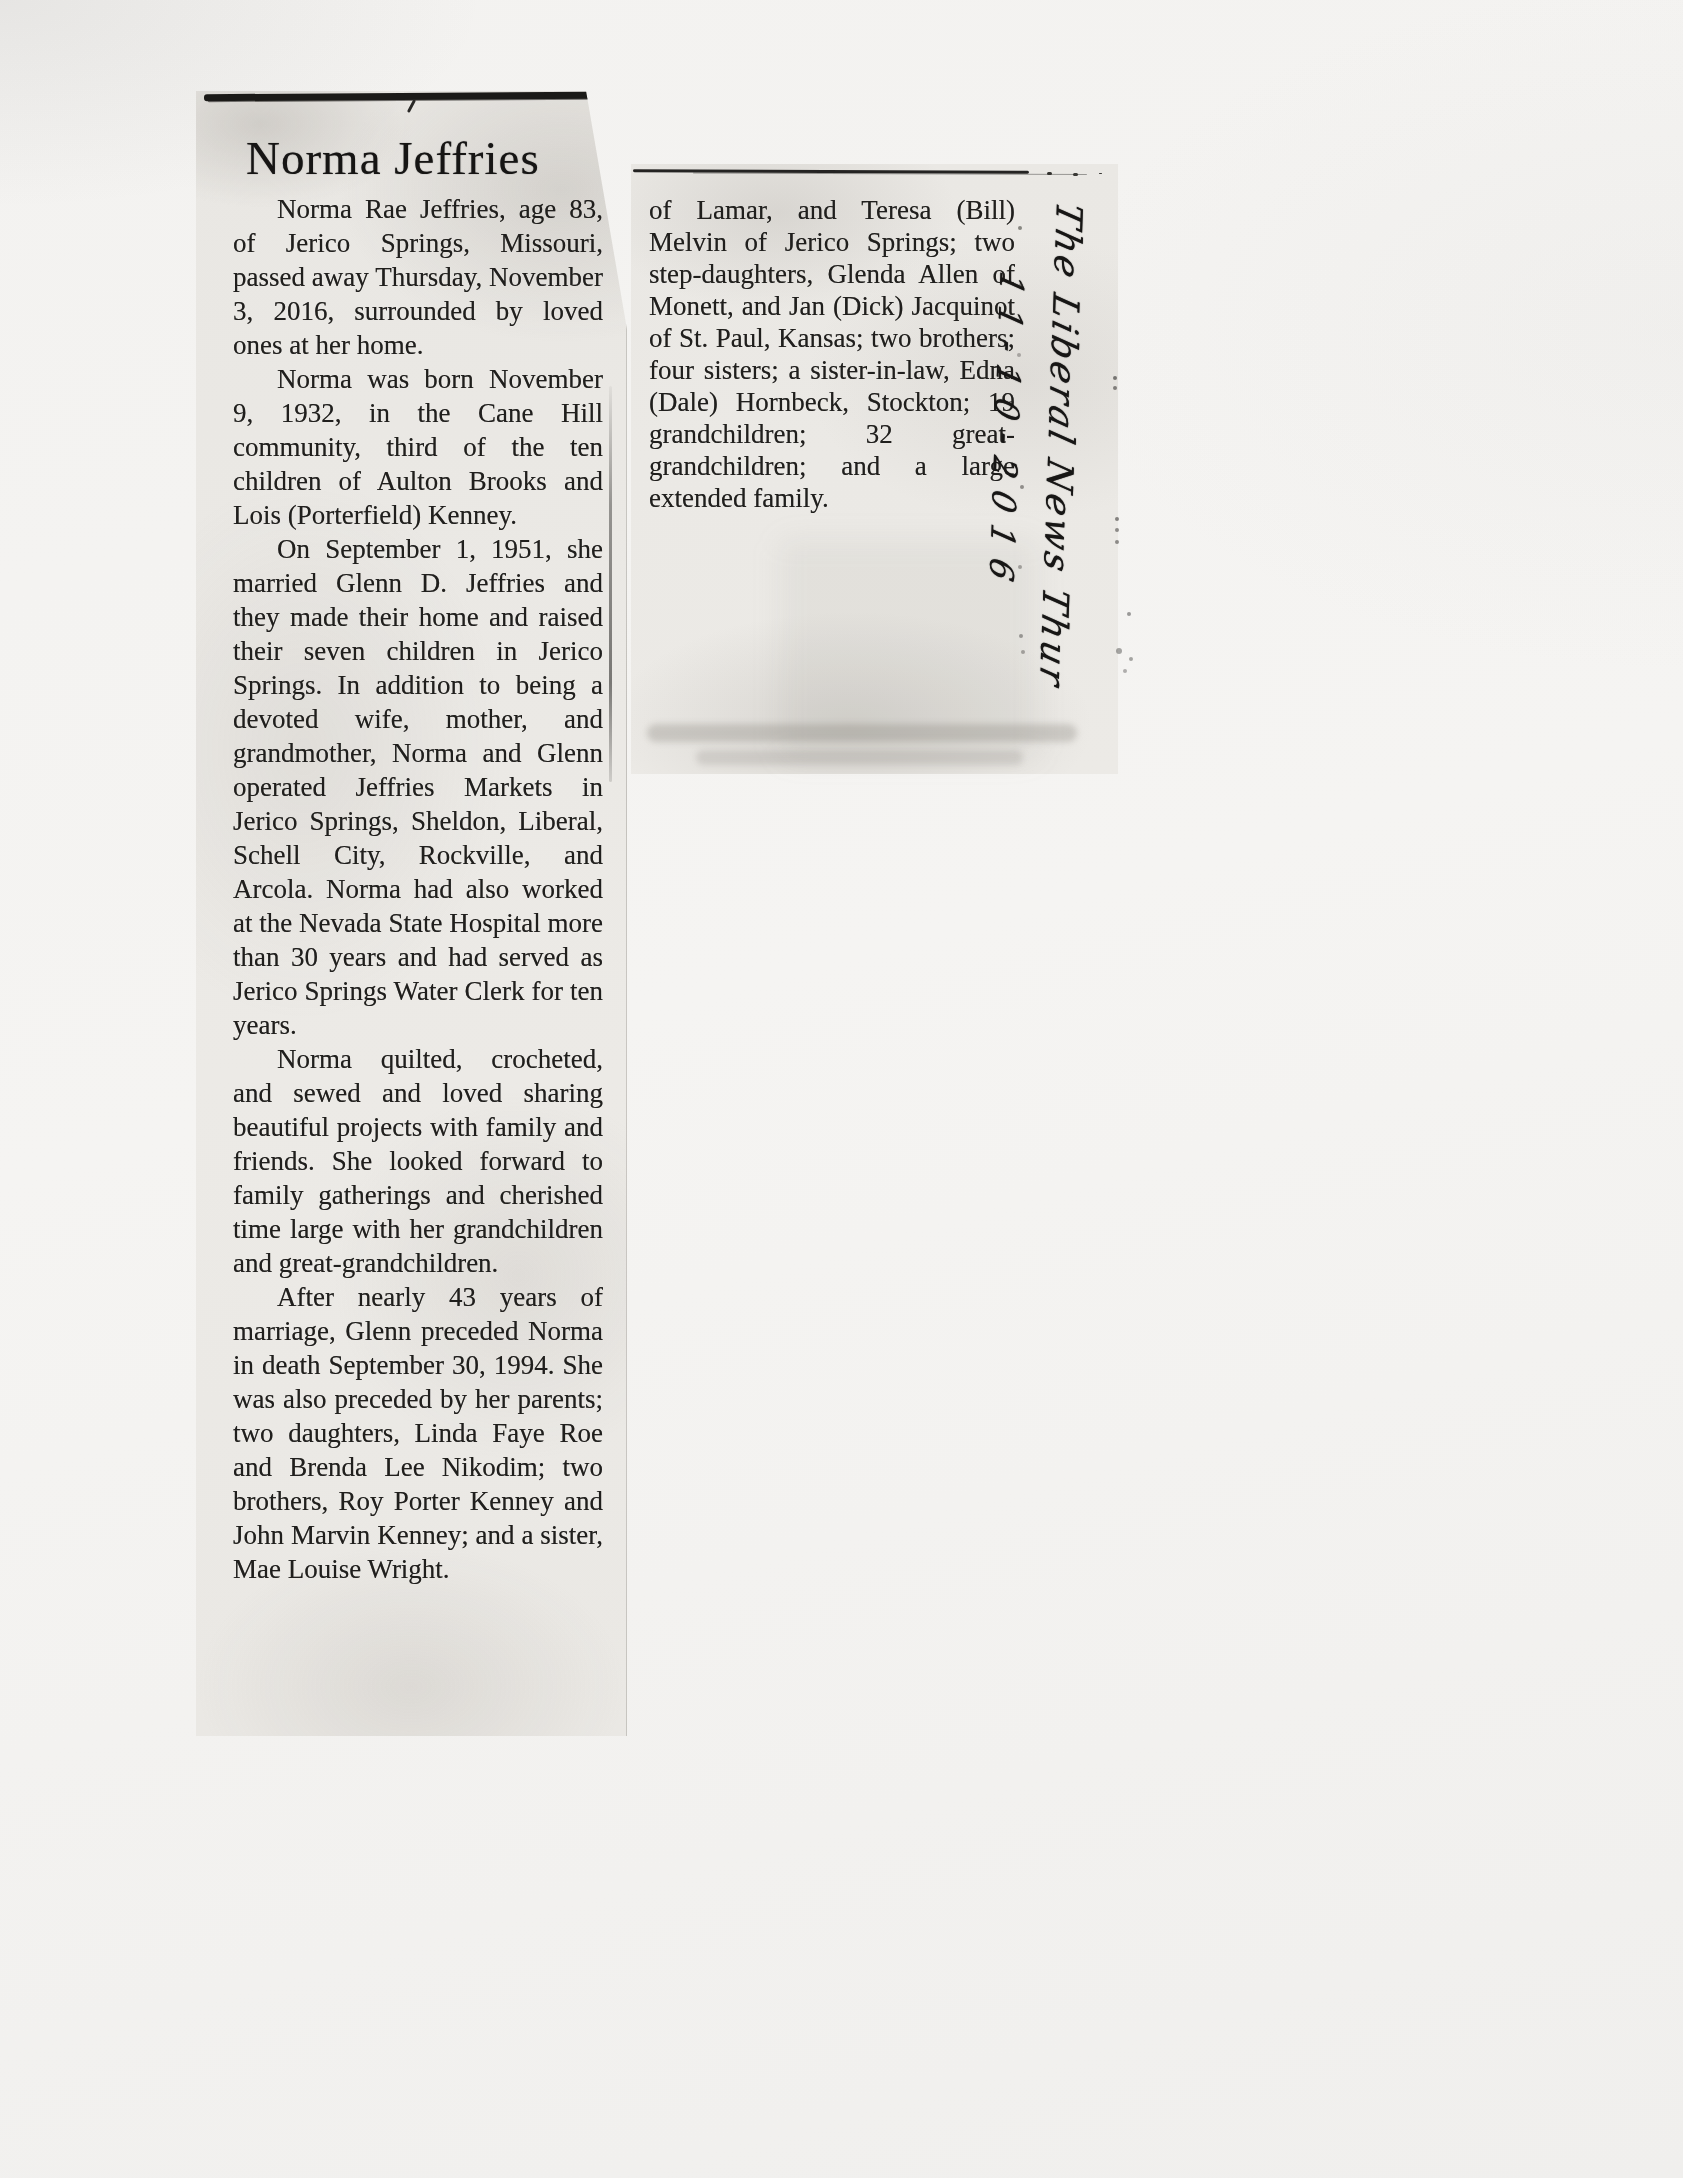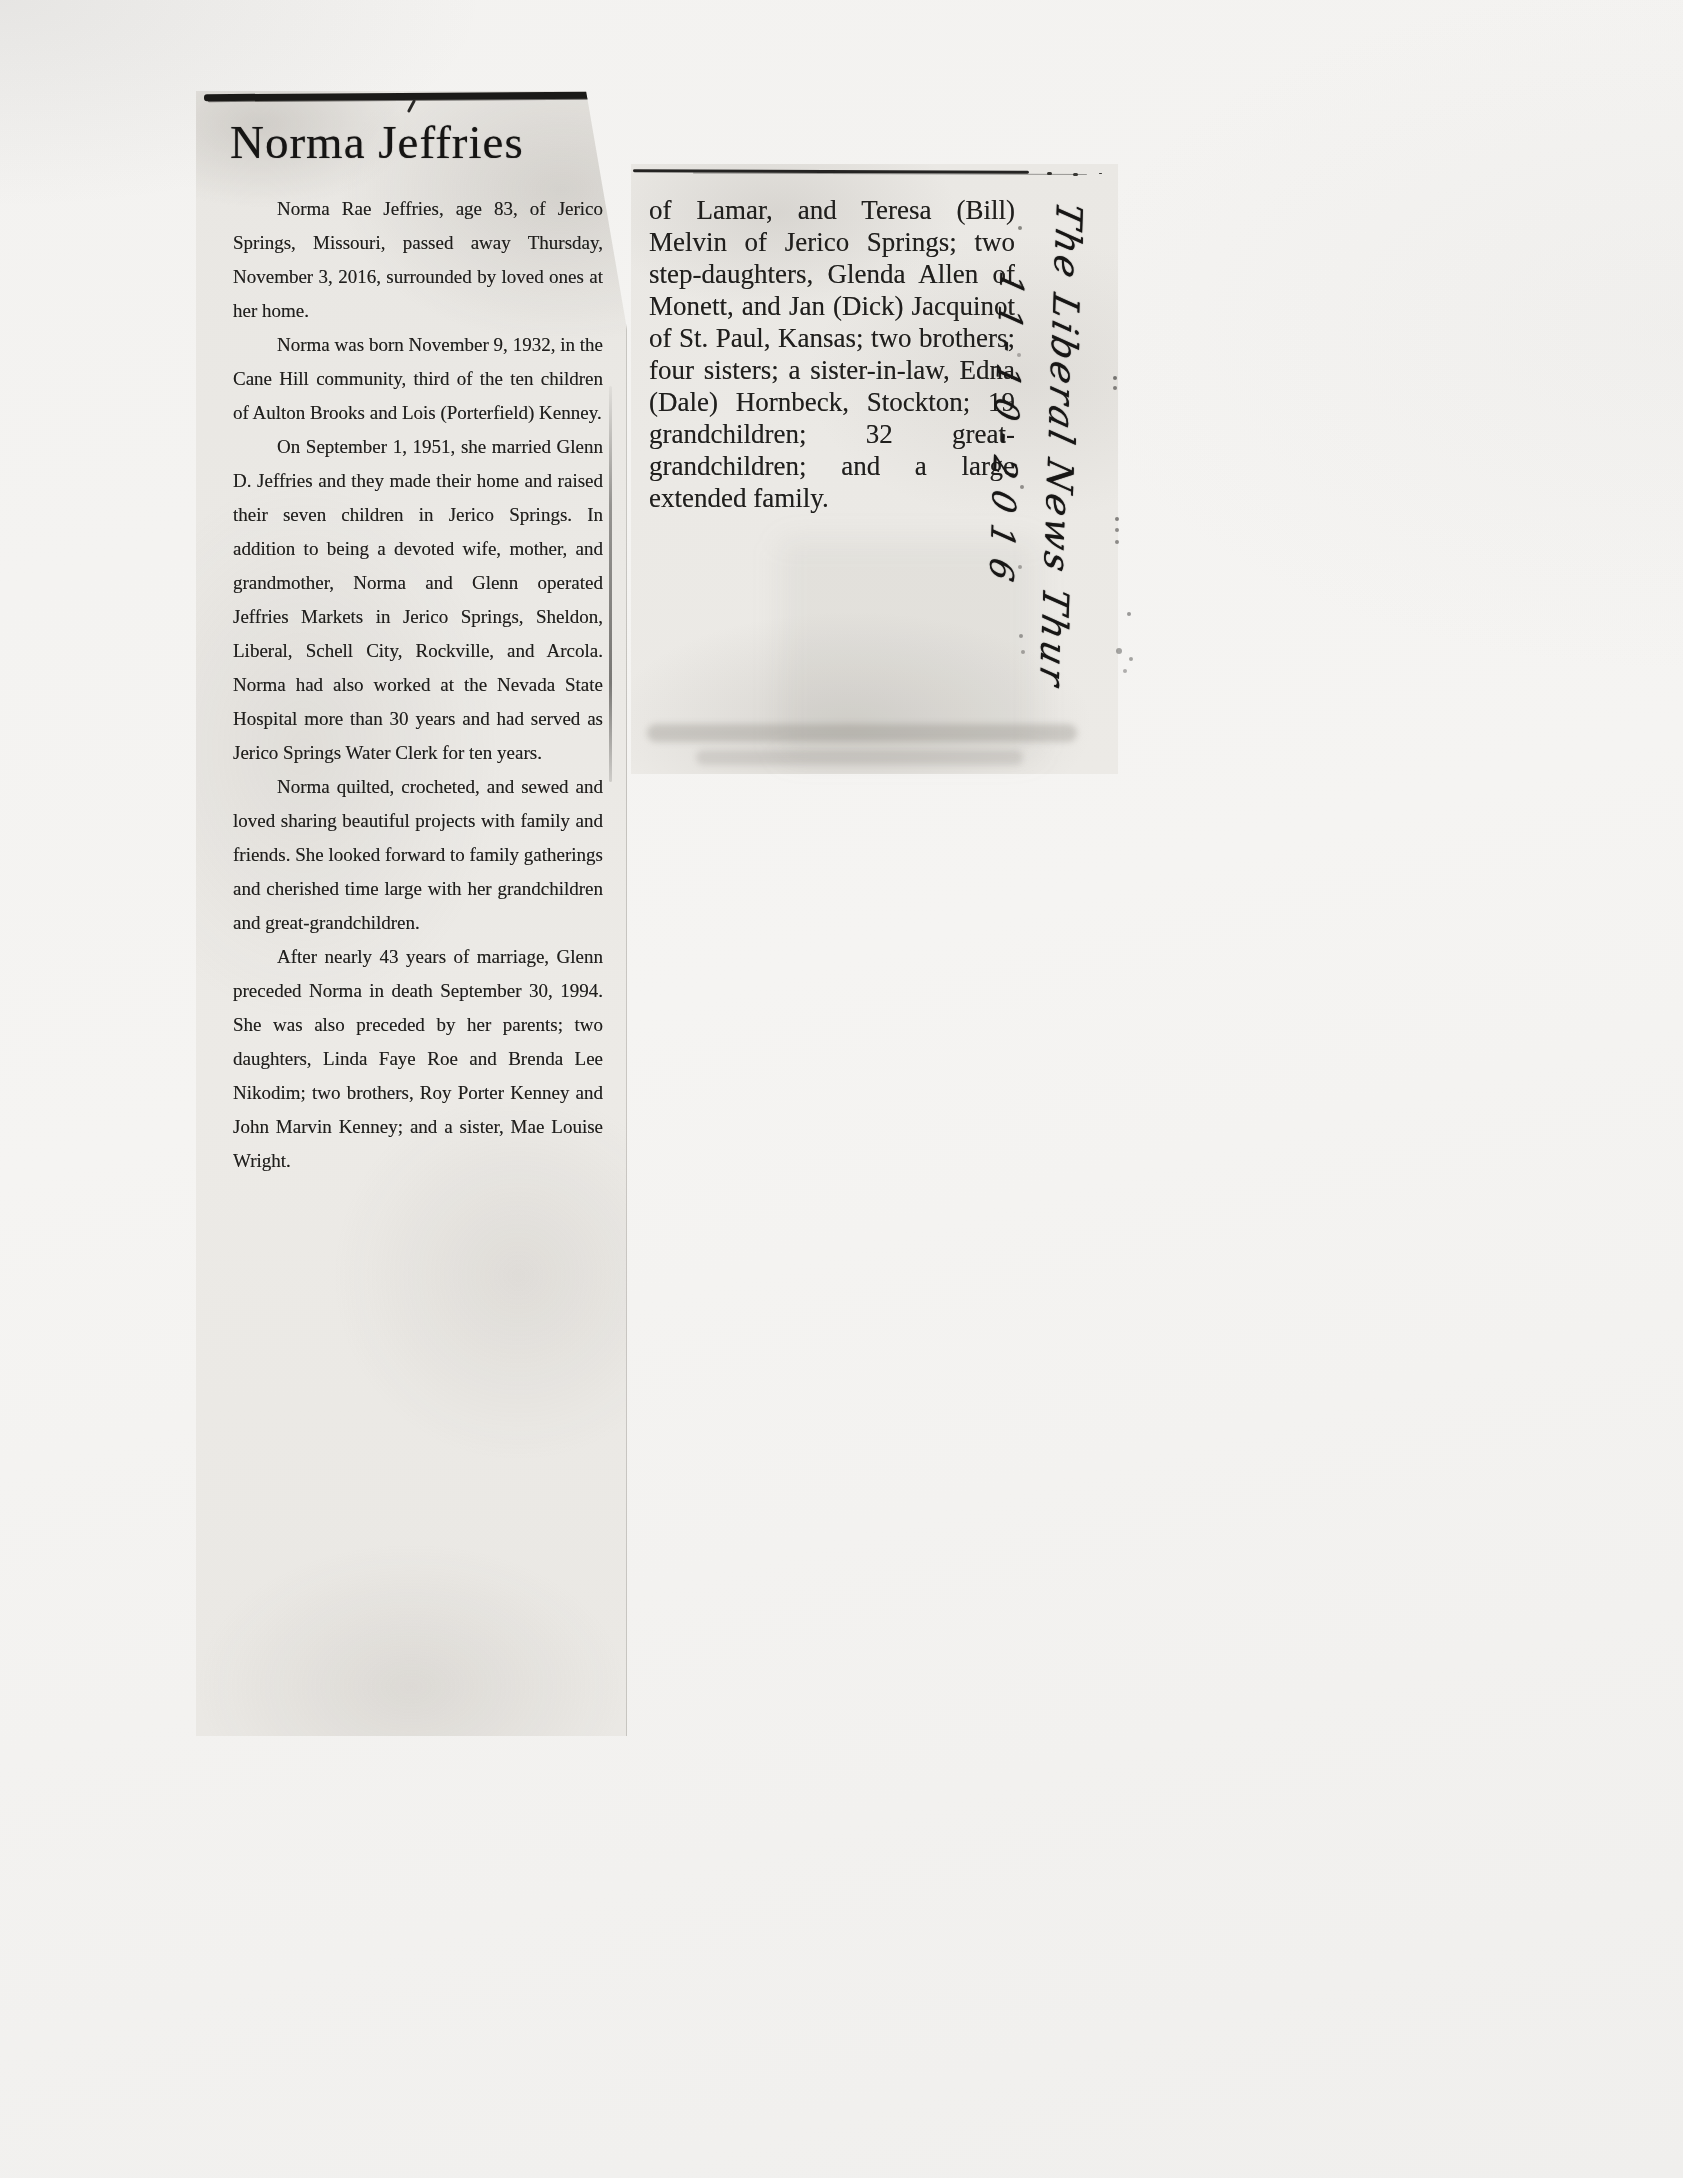--- a/index.html
+++ b/index.html
@@ -46,39 +46,39 @@
   }
   .torn-edge-tick {
     position: absolute; left: 214px; top: 8px;
     width: 3px; height: 14px;
     background: #2a2927;
     transform: rotate(28deg);
     border-radius: 2px;
   }
   .headline {
     position: absolute; left: 34px; top: 24px;
-    margin: 0;
+    margin: 16px;
     font-size: 47px;
     font-weight: normal;
     letter-spacing: 1px;
     color: #161514;
     text-shadow: 0 0 1px rgba(20,20,20,0.6);
   }
 
   
   .col {
     position: absolute;
     text-align: justify;
     color: #201f1d;
     text-shadow: 0 0 0.6px rgba(30,30,28,0.5);
   }
   .col p { margin: 0; text-indent: 44px; }
   .col1 {
     left: 37px; top: 101px; width: 370px;
-    font-size: 19px; line-height: 34px;
+    font-size: 27px; line-height: 34px;
   }
   .col2 {
     left: 18px; top: 30px; width: 366px;
     font-size: 27px; line-height: 32px;
   }
   .col2 p:first-child { text-indent: 0; }
 
   
   .clip-right {
     left: 631px; top: 164px;

